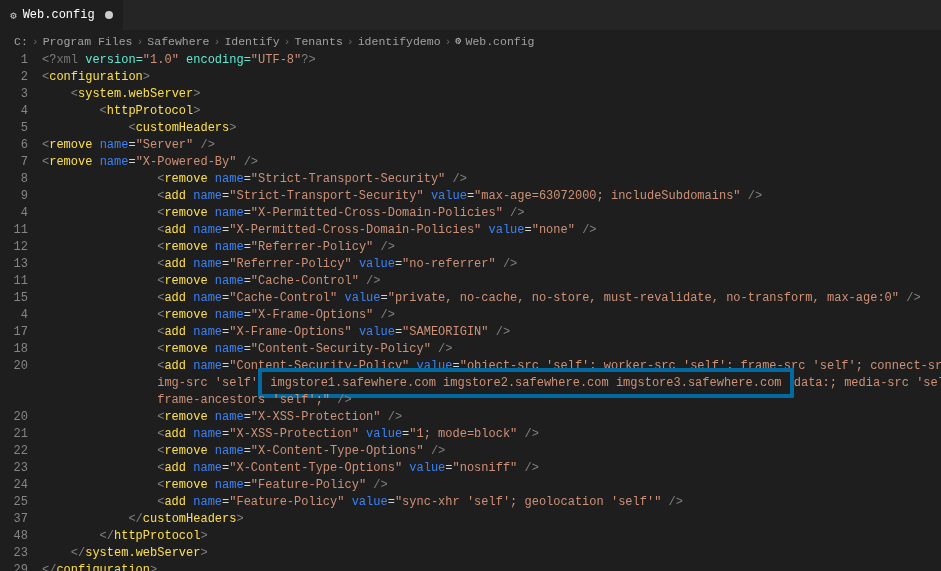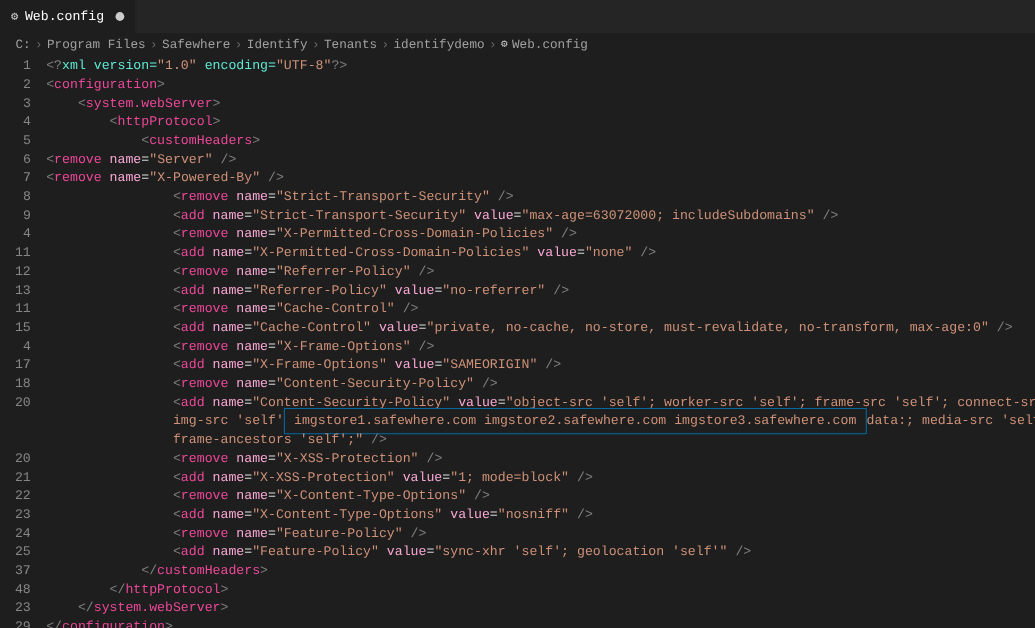--- a/index.html
+++ b/index.html
@@ -55,29 +55,29 @@
     user-select: none;
     flex-shrink: 0;
   }
   .code {
     flex: 1;
     white-space: pre;
     padding-right: 10px;
   }
   .line { height: 17px; line-height: 17px; }
   .gline { height: 17px; line-height: 17px; }
-  .pi-tag { color: #5eead4; }
+  .pi-tag { color: #737373; }
   .pi-attr { color: #5eead4; }
   .pi-str { color: #ce9178; }
-  .tag { color: #ec4899; }
-  .attr { color: #f9a8d4; }
+  .tag { color: #fde047; }
+  .attr { color: #3b82f6; }
   .str { color: #ce9178; }
   .angle { color: #808080; }
   .hl {
-    border: 1px solid #0369a1;
+    border: 4px solid #0369a1;
     border-radius: 1px;
     padding: 4px 1px;
   }
 </style>
 </head>
 <body>
 
 <div class="tab-bar">
   <div class="tab">
     <span class="gear">⚙</span>

